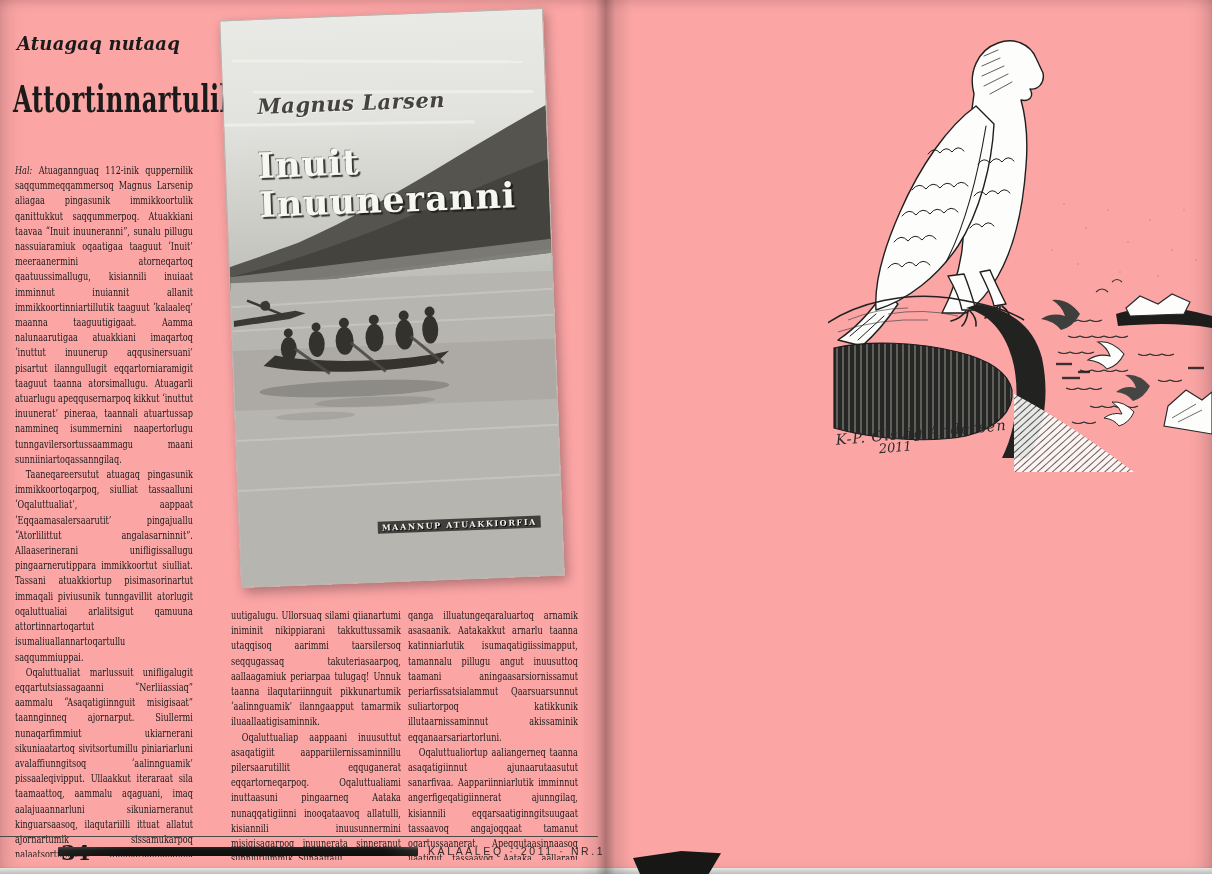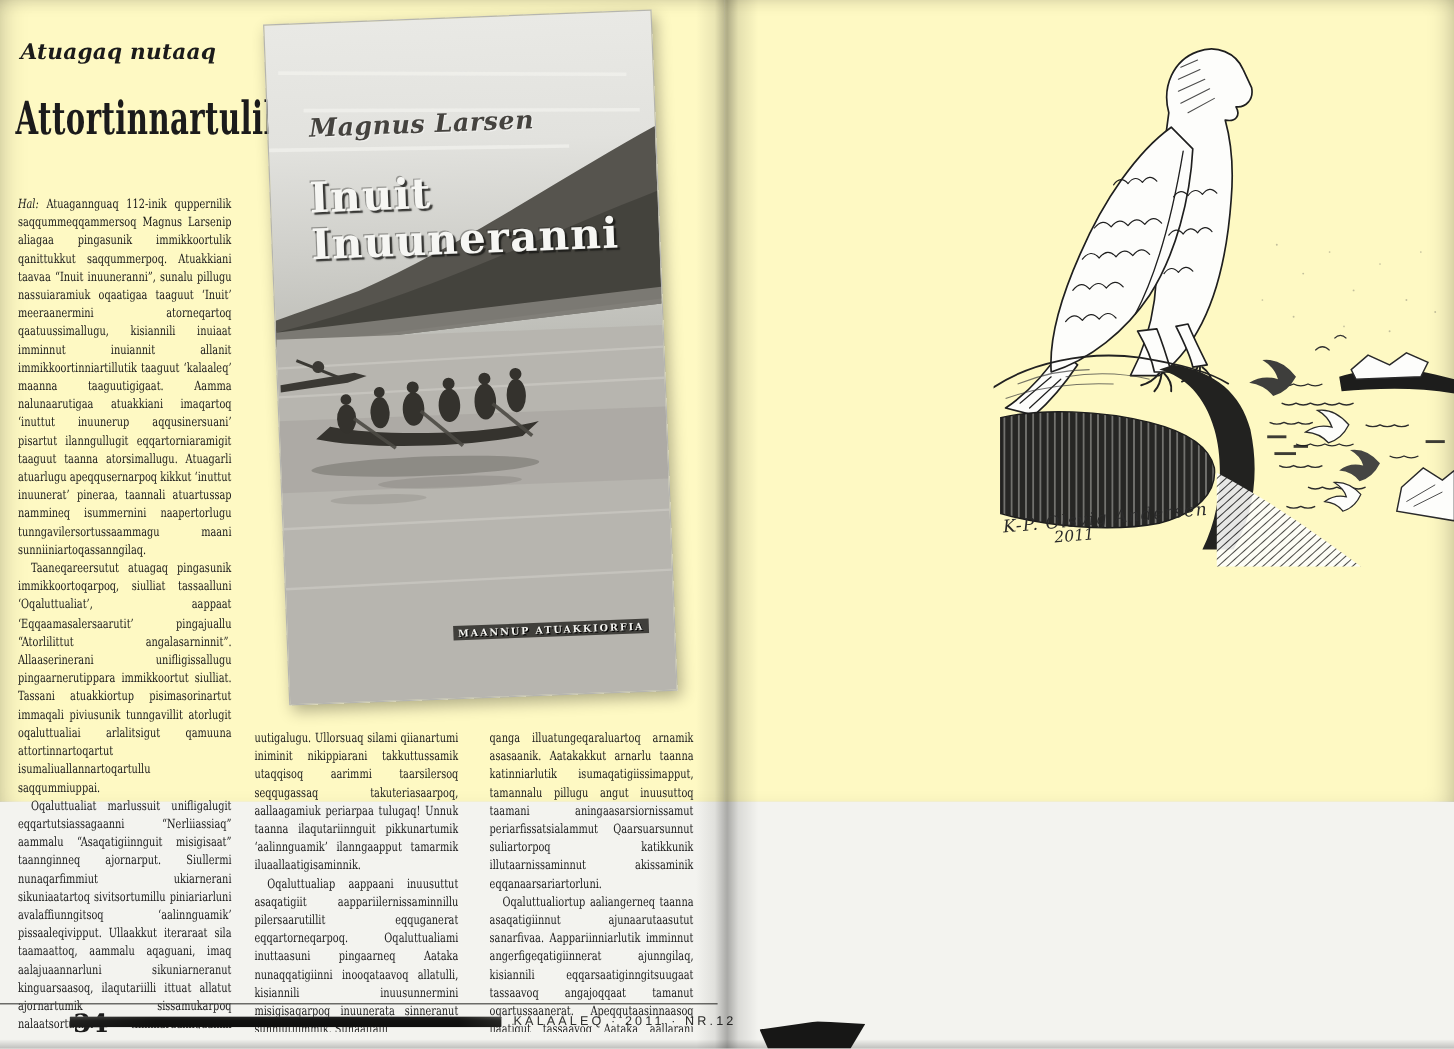--- a/index.html
+++ b/index.html
@@ -1,18 +1,18 @@
 <!DOCTYPE html>
 <html><head>
 <meta charset="utf-8">
 <style>
   html,body{margin:0;padding:0;background:#dededa;}
   #spread{position:relative;width:1212px;height:874px;overflow:hidden;
           background:#f3f3ef;font-family:"DejaVu Serif","Liberation Serif",serif;color:#1b1b1b;}
-  .page{position:absolute;top:0;height:668px;background:#fef9c3;}
+  .page{position:absolute;top:0;height:868px;background:#fca5a5;}
   #page-left{left:0;width:604px;box-shadow:inset 14px 0 22px -14px rgba(0,0,0,.25), inset 0 10px 14px -10px rgba(0,0,0,.18);}
   #page-right{left:604px;width:608px;box-shadow:inset -14px 0 22px -14px rgba(0,0,0,.3), inset 0 10px 14px -10px rgba(0,0,0,.15);}
   .spine{position:absolute;left:580px;top:0;width:52px;height:874px;z-index:6;pointer-events:none;
          background:linear-gradient(90deg,rgba(0,0,0,0) 0%,rgba(0,0,0,.08) 30%,rgba(0,0,0,.30) 50%,rgba(0,0,0,.10) 68%,rgba(0,0,0,0) 100%);}
   .spine-wedge{position:absolute;left:633px;top:851px;width:88px;height:23px;background:#171716;z-index:7;
          clip-path:polygon(0 30%,55% 0,100% 10%,86% 100%,8% 100%);}
   .edge-bottom{position:absolute;left:0;top:866px;width:1212px;height:8px;z-index:5;
          background:linear-gradient(180deg,rgba(0,0,0,0),rgba(0,0,0,.22));}
 
   
@@ -20,21 +20,21 @@
   .title{position:absolute;left:13px;top:76px;font-size:38px;font-weight:bold;letter-spacing:.5px;
          transform:scaleX(.64);transform-origin:0 0;white-space:nowrap;}
 
   
   .col{position:absolute;overflow:hidden;margin-top:24px;}
   .flow{width:130%;transform:scaleX(.769);transform-origin:0 0;font-size:10.6px;line-height:15.2px;
         text-align:justify;overflow-wrap:break-word;}
   .flow .para{margin:0;}
   .flow .para.ind{text-indent:14px;}
   #l-col1{left:15px;top:139px;width:178px;height:694px;}
-  #l-col2{left:212px;top:584px;width:170px;height:252px;}
+  #l-col2{left:231px;top:584px;width:170px;height:252px;}
   #l-col3{left:408px;top:584px;width:170px;height:252px;}
 
   
   #book-cover{position:absolute;left:230px;top:14px;width:322px;height:566px;transform:rotate(-2.2deg);
         background:linear-gradient(180deg,#e9e9e5 0%,#e2e2de 18%,#cfcfca 34%,#bdbdb7 48%,#c6c6c0 62%,#ccccc6 80%,#c2c2bc 100%);
         box-shadow:3px 5px 12px rgba(0,0,0,.30);border:1px solid #b5b5b0;z-index:3;}
   #book-cover svg{position:absolute;left:0;top:0;}
   .cover-author{position:absolute;left:34px;top:74px;font-size:21px;font-weight:bold;font-style:italic;color:#45433f;
         text-shadow:1px 1px 0 rgba(250,250,248,.55);letter-spacing:.5px;}
   .cover-title{position:absolute;left:32px;top:126px;font-size:35px;font-weight:bold;color:#f6f6f3;line-height:39px;

